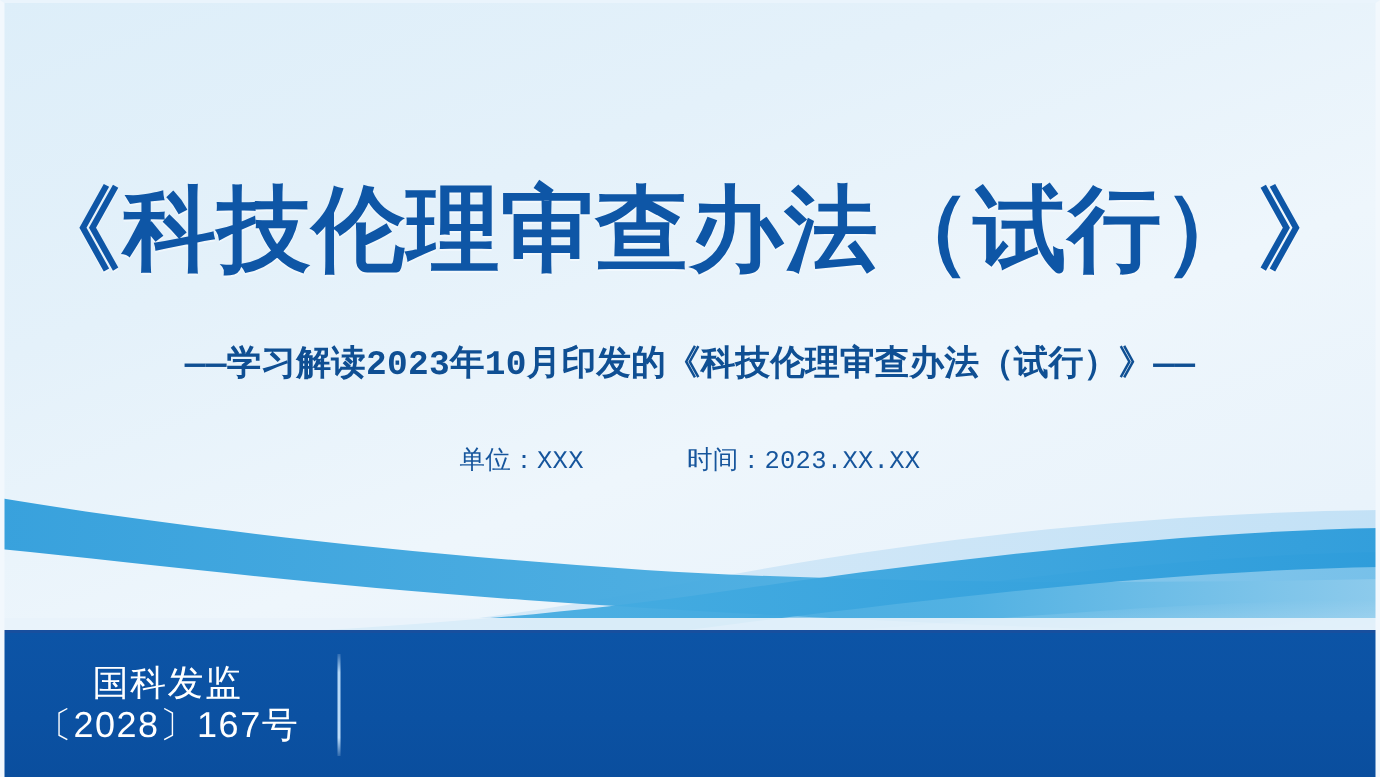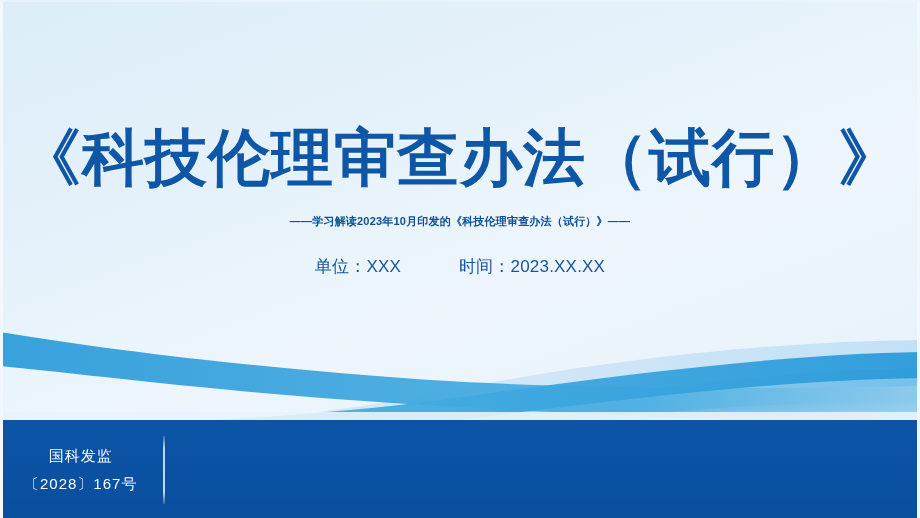--- a/index.html
+++ b/index.html
@@ -54,58 +54,59 @@
   #footer-inner {
     position: absolute;
     left: 24px;
     bottom: 14px;
     display: flex;
     align-items: center;
     z-index: 12;
   }
   #doc-number {
     color: #ffffff;
-    font-size: 15px;
+    font-size: 24px;
     line-height: 28px;
     letter-spacing: 1px;
     text-align: center;
     white-space: nowrap;
   }
   #doc-number .line1 { display: block; }
   #doc-number .line2 { display: block; }
   #footer-divider {
     width: 2px;
     height: 68px;
     margin-left: 26px;
     background: linear-gradient(180deg, rgba(255,255,255,.15) 0%, rgba(190,222,250,.95) 18%, rgba(200,228,252,.95) 82%, rgba(255,255,255,.15) 100%);
   }
   #content {
     position: absolute;
     left: 0;
     top: 0;
     width: 920px;
     z-index: 20;
     text-align: center;
+    font-family: Liberation Mono, monospace;
   }
   #main-title {
     margin: 0;
     padding-top: 118px;
     color: #0e56a6;
     font-size: 62px;
     font-weight: bold;
     letter-spacing: 1px;
     line-height: 80px;
     white-space: nowrap;
     text-shadow: 0 1px 0 rgba(255,255,255,.45);
   }
   #subtitle {
-    margin: 0;
+    margin: 12px;
     padding-top: 16px;
     color: #0f4f93;
-    font-size: 11px;
+    font-size: 23px;
     font-weight: bold;
     letter-spacing: .2px;
     white-space: nowrap;
   }
   #meta-row {
     margin: 0;
     padding-top: 26px;
     color: #16559c;
     font-size: 17px;
     letter-spacing: .2px;

